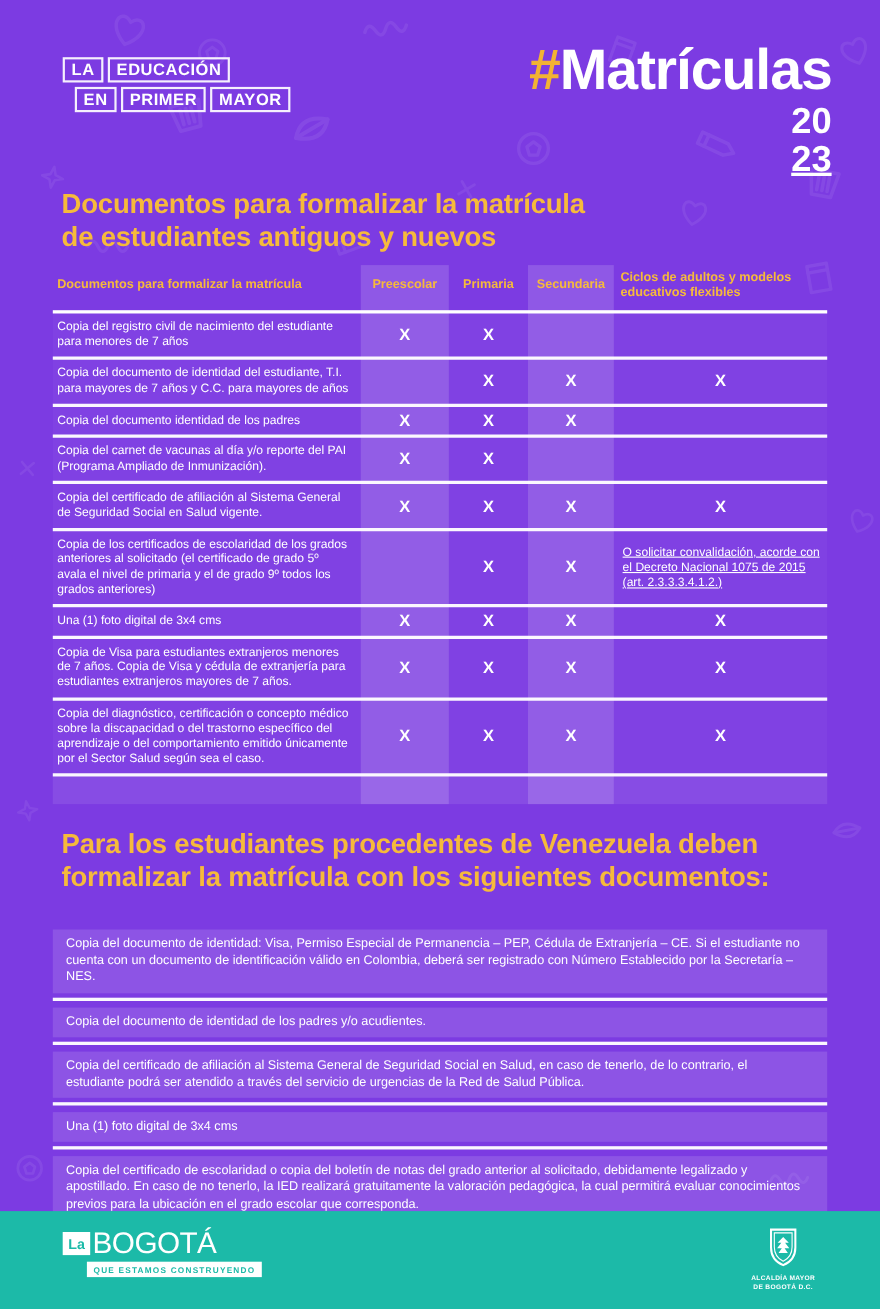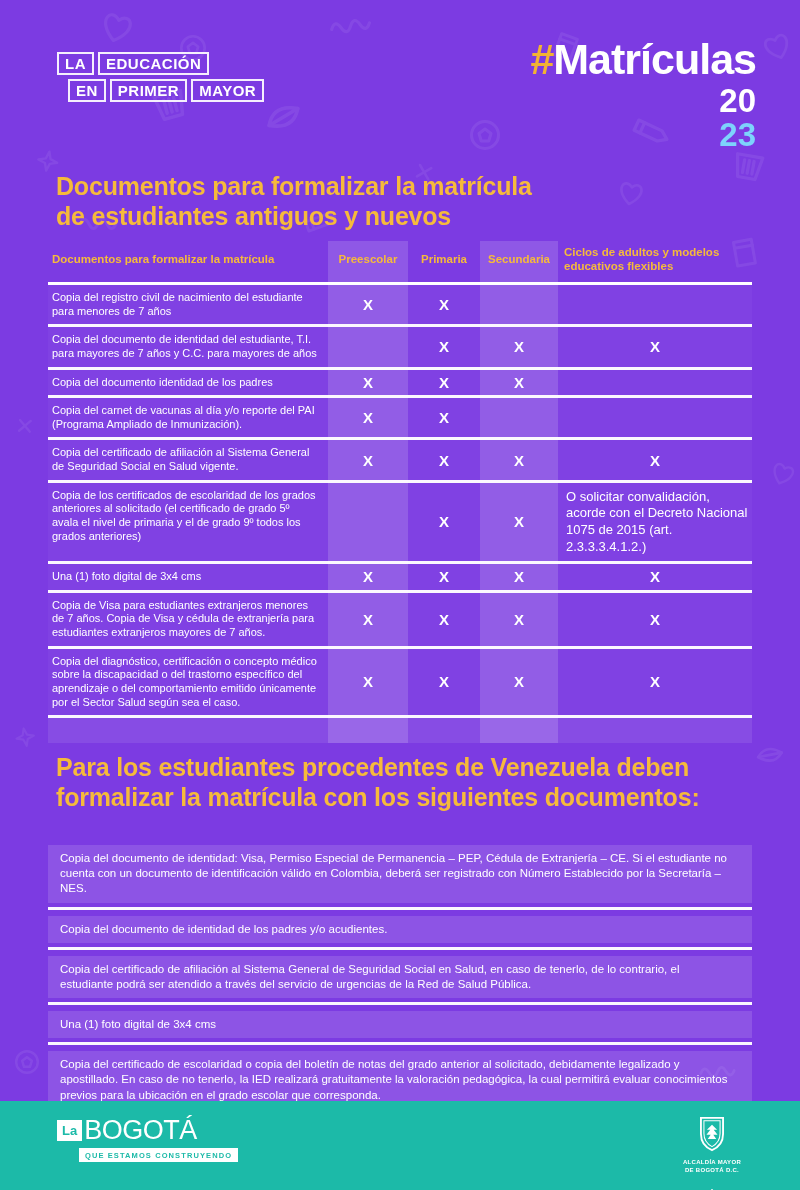--- a/index.html
+++ b/index.html
@@ -12,25 +12,25 @@
   
   .doodles{position:absolute;top:0;left:0;z-index:0;}
   .doodles use{stroke:#ffffff;fill:none;stroke-width:2;opacity:.07;stroke-linecap:round;stroke-linejoin:round;}
   
   .brand{position:absolute;left:57px;top:52px;z-index:2;color:#fff;font-weight:700;}
   .brand-row{display:flex;gap:4px;}
   .brand-row.second{margin-left:11px;margin-top:4px;}
   .brand-box{border:2px solid rgba(255,255,255,.92);padding:1px 6px;font-size:15px;letter-spacing:.5px;}
   
   .masthead{position:absolute;top:38px;right:44px;z-index:2;text-align:right;line-height:1;}
-  .hash-line{font-size:43px;font-weight:800;letter-spacing:-1px;color:#fff;}
+  .hash-line{font-size:52px;font-weight:800;letter-spacing:-1px;color:#fff;}
   .hash-line .hash{color:#F2B233;}
   .year{font-size:33px;font-weight:800;line-height:29px;margin-top:5px;}
   .year.top{color:#fff;}
-  .year.bottom{color:#7dd3fc;}
+  .year.bottom{color:#ffffff;text-decoration:underline;}
   
   .h-title{position:absolute;left:56px;z-index:2;color:#F6BA3B;font-weight:800;
     font-size:25px;line-height:1.18;white-space:pre-line;letter-spacing:-.2px;}
   .h1{top:172px;}
   .h2{top:753px;}
   
   .doc-table{position:absolute;left:48px;top:241px;width:704px;z-index:1;}
   .band{position:absolute;top:0;bottom:0;background:rgba(255,255,255,.15);z-index:0;}
   .band.pre{left:280px;width:80px;}
   .band.sec{left:432px;width:78px;}
@@ -38,21 +38,21 @@
     align-items:center;min-height:38px;border-bottom:3px solid #fff;padding-bottom:3px;}
   .t-head{color:#F6BA3B;font-weight:700;font-size:11.5px;line-height:1.2;}
   .t-head.center{text-align:center;}
   .t-head.first{padding-left:4px;}
   .t-head.last{padding-left:6px;}
   .t-row{position:relative;z-index:1;display:grid;grid-template-columns:280px 80px 72px 78px 1fr;
     border-bottom:3px solid rgba(255,255,255,.96);background:rgba(255,255,255,.035);}
   .t-label{color:#fff;font-size:11px;line-height:1.24;padding:6px 10px 6px 4px;}
   .t-mark{display:flex;align-items:center;justify-content:center;color:#fff;
     font-weight:800;font-size:15px;}
-  .t-note{color:#fff;font-size:13px;line-height:1.28;padding:6px 4px 6px 8px;align-self:center;}
+  .t-note{color:#fff;font-size:11px;line-height:1.28;padding:6px 4px 6px 8px;align-self:center;text-decoration:underline;}
   .t-bottom{position:relative;z-index:0;height:25px;background:rgba(255,255,255,.09);}
   
   .v-list{position:absolute;left:48px;top:845px;width:704px;z-index:1;}
   .v-row{background:rgba(255,255,255,.13);color:#fff;font-size:11.5px;line-height:1.32;
     padding:6px 24px 6px 12px;}
   .v-sep{height:3px;background:rgba(255,255,255,.96);margin:4px 0 6px 0;}
   .v-sep.end{margin-top:2px;background:rgba(255,255,255,.85);}
   
   .footer{position:absolute;left:0;bottom:0;width:800px;height:89px;background:#1CBAA8;z-index:3;}
   .f-left{position:absolute;left:57px;top:17px;}

